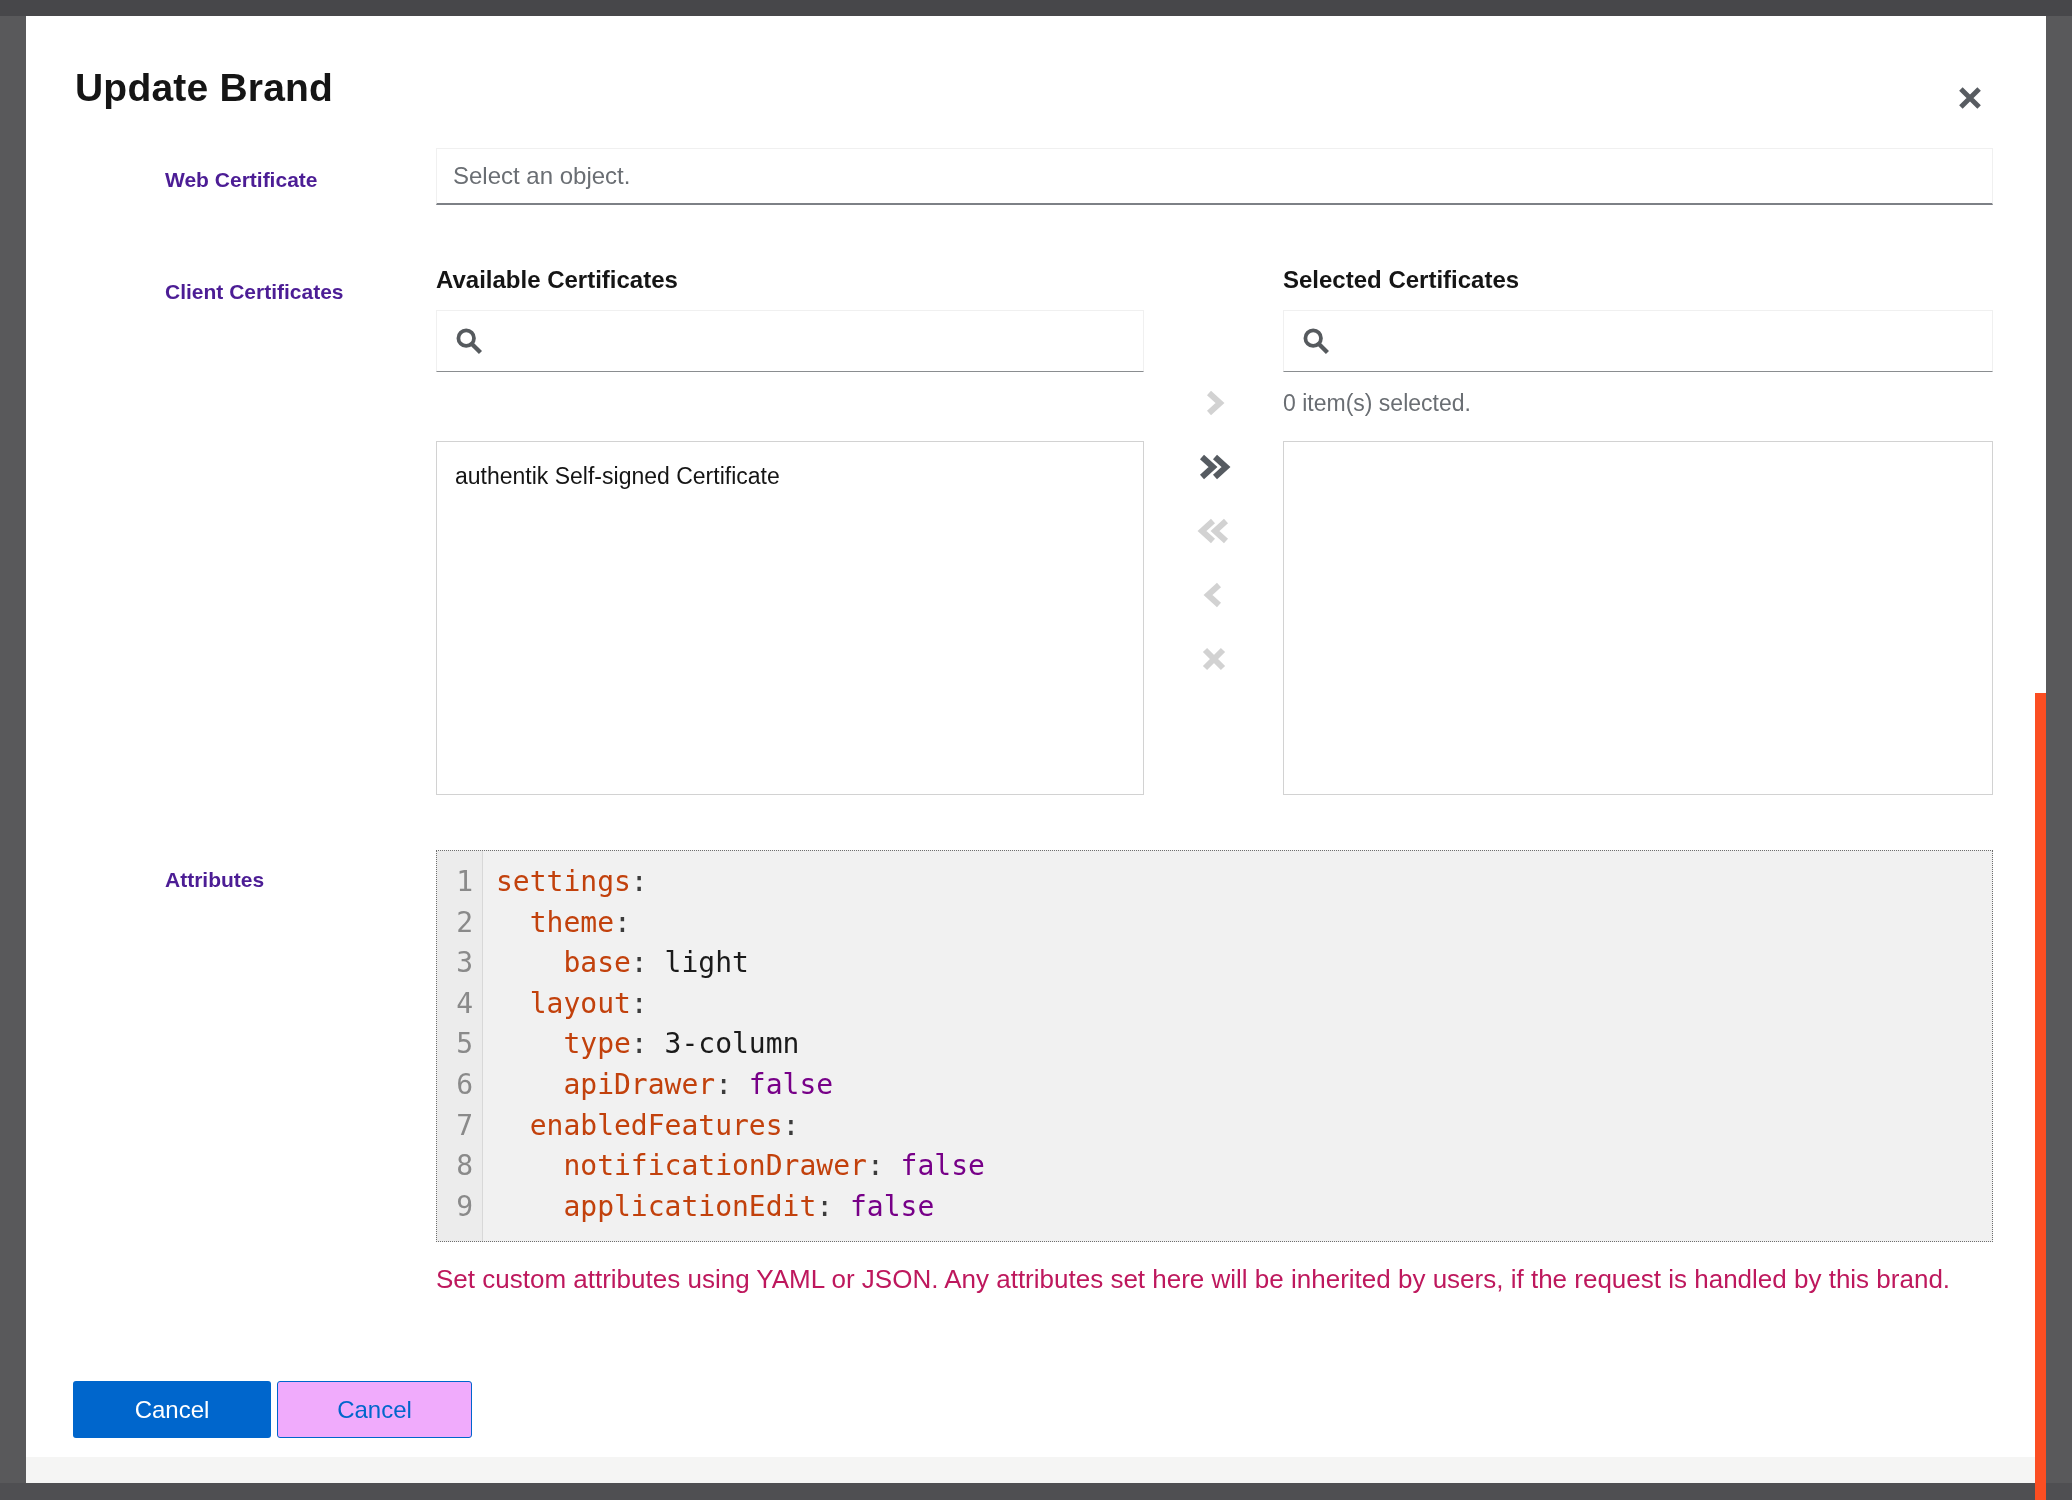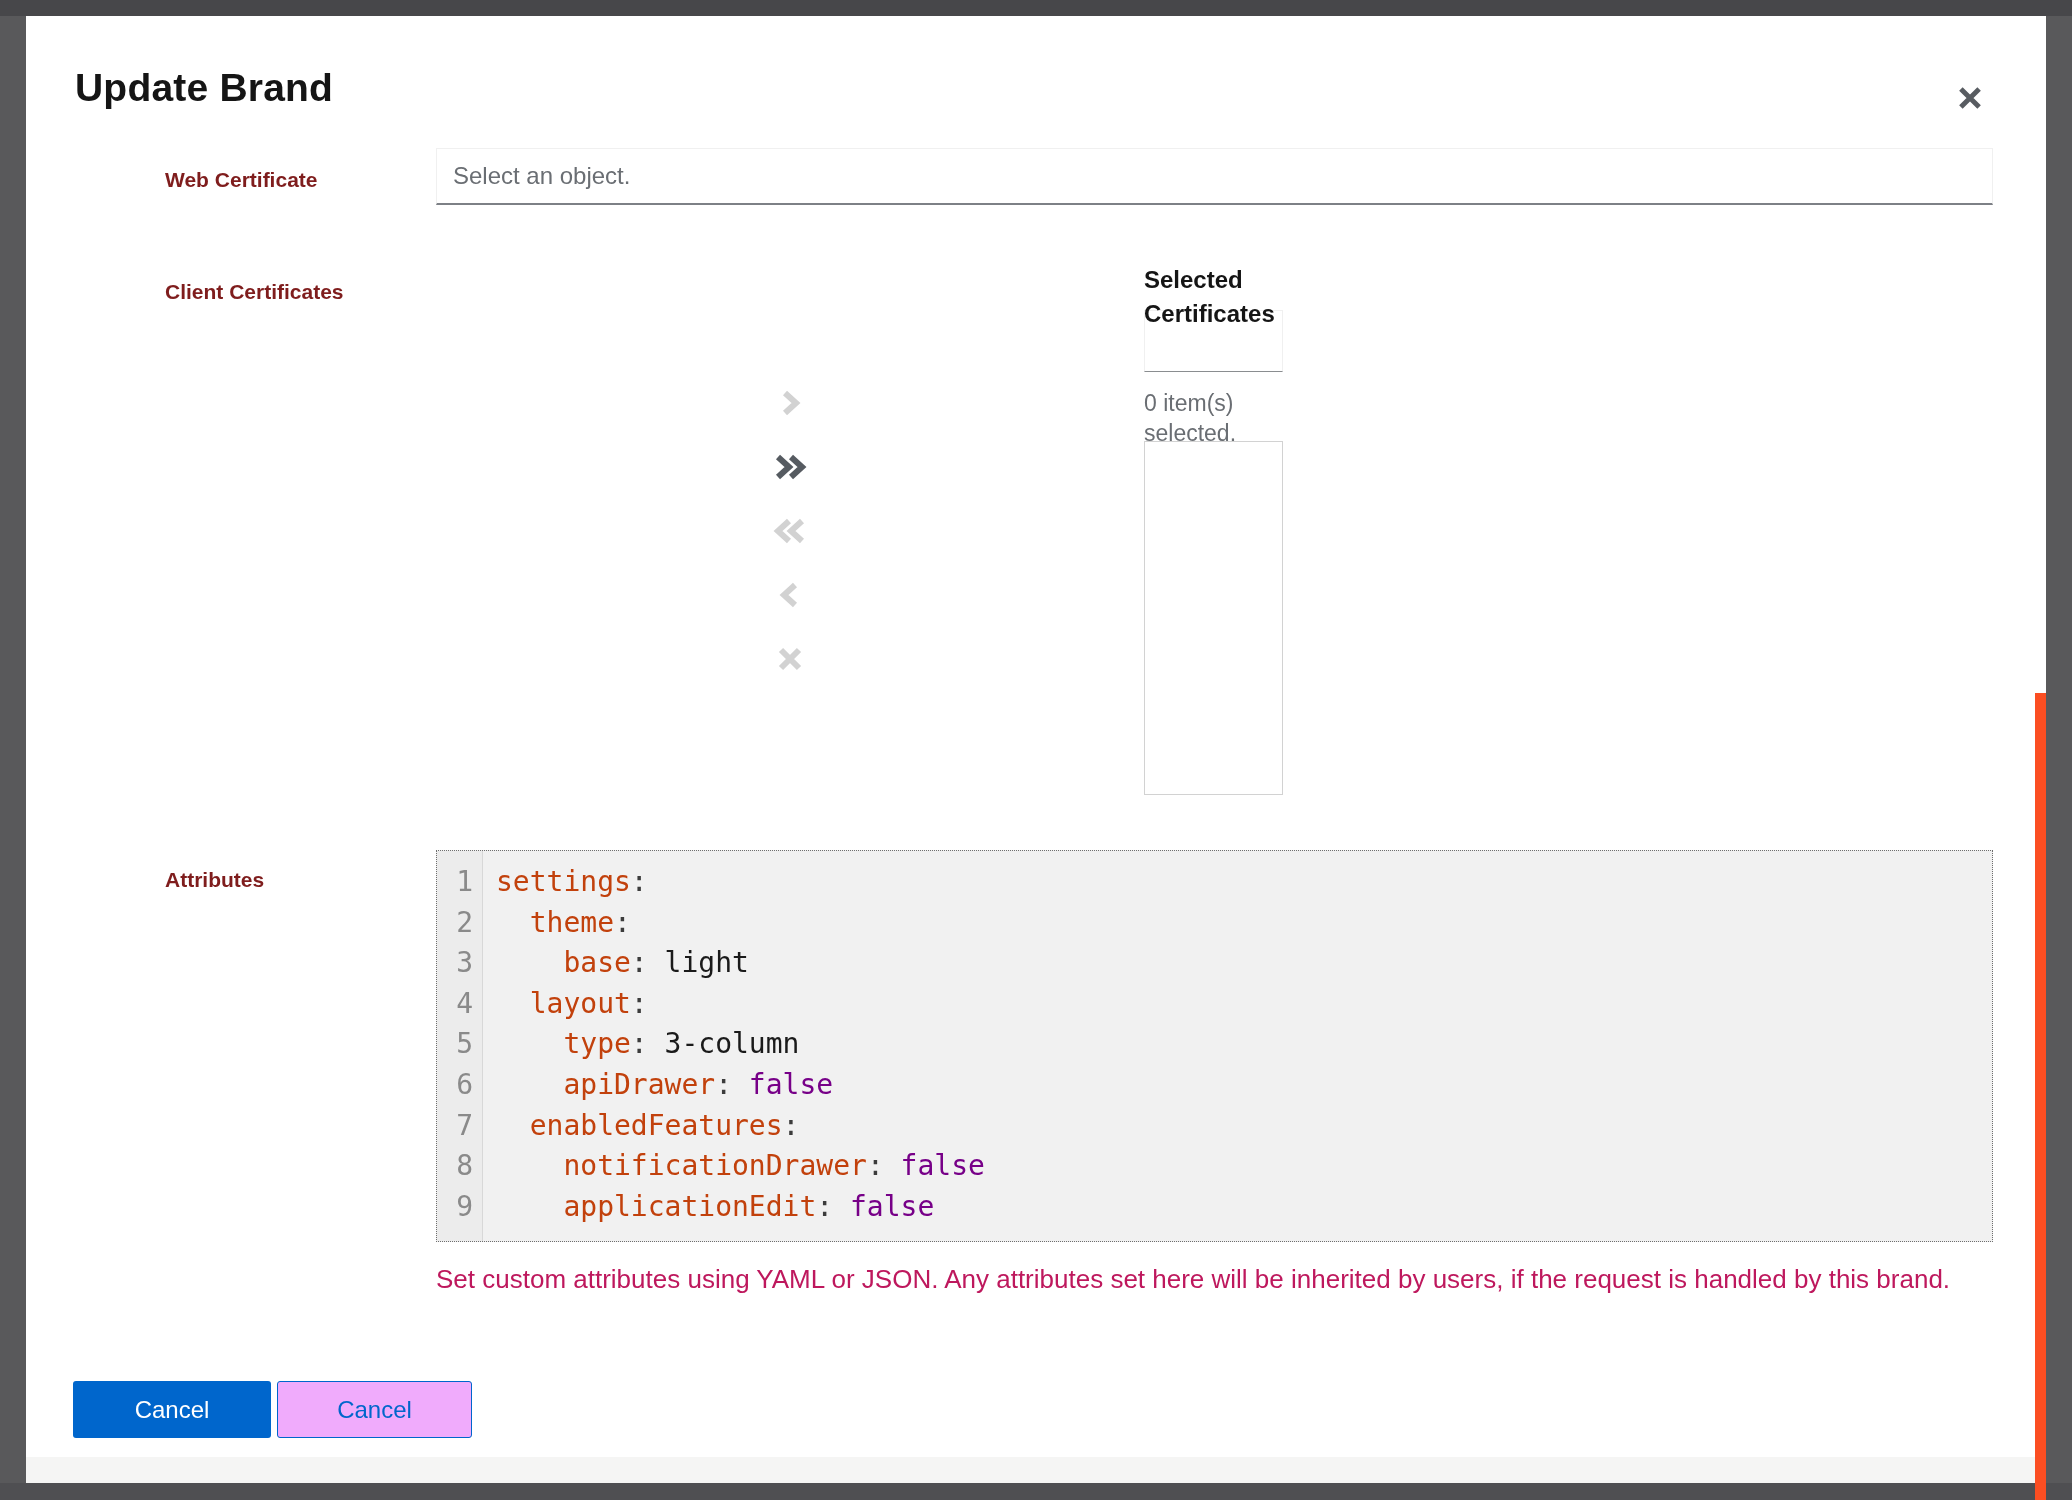--- a/index.html
+++ b/index.html
@@ -23,21 +23,21 @@
     font-size:39px;font-weight:700;letter-spacing:.2px;color:#151515;
   }
   .close-btn{
     position:absolute;left:1918px;top:56px;width:52px;height:52px;
     background:none;border:none;cursor:pointer;padding:0;
     display:flex;align-items:center;justify-content:center;
   }
 
   
   .field-label{
-    position:absolute;left:139px;font-size:21px;font-weight:700;color:#7f1d1d;
+    position:absolute;left:139px;font-size:21px;font-weight:700;color:#4c1d95;
   }
   .lbl-webcert{top:152px;}
   .lbl-clientcert{top:264px;}
   .lbl-attributes{top:852px;}
 
   .webcert-input{
     position:absolute;left:410px;top:132px;width:1557px;height:57px;
     box-sizing:border-box;
     border:1px solid #f0f0f0;border-bottom:2px solid #7d8086;
     padding:0 0 0 16px;font-size:24px;color:#151515;background:#fff;
@@ -140,20 +140,33 @@
     </svg>
   </button>
 
   <label class="field-label lbl-webcert">Web Certificate</label>
   <input class="webcert-input" type="text" placeholder="Select an object." style="">
 
   <label class="field-label lbl-clientcert">Client Certificates</label>
 
   <div class="dual">
 
+    <div class="col-available">
+      <h2>Available Certificates</h2>
+      <div class="search-box">
+        <svg width="30" height="30" viewBox="0 0 32 32" fill="none">
+          <circle cx="13" cy="13" r="8.3" stroke="#565a5e" stroke-width="4"></circle>
+          <path d="M19.4 19.4 L26.6 26.6" stroke="#565a5e" stroke-width="4.6" stroke-linecap="square"></path>
+        </svg>
+        <input type="text" placeholder="" style="">
+      </div>
+      <div class="listbox" id="available-list">
+          <div class="list-item">authentik Self-signed Certificate</div>
+        </div>
+    </div>
 
     <div class="transfer-col">
       <button class="transfer-btn disabled">
         <svg width="36" height="36" viewBox="0 0 36 36" fill="none">
           <path d="M13 8 L24 18 L13 28" stroke-width="6" stroke-linejoin="miter"></path>
         </svg>
       </button>
       <button class="transfer-btn enabled">
         <svg width="40" height="36" viewBox="0 0 40 36" fill="none">
           <path d="M8 8 L19 18 L8 28" stroke-width="6" stroke-linejoin="miter"></path>

